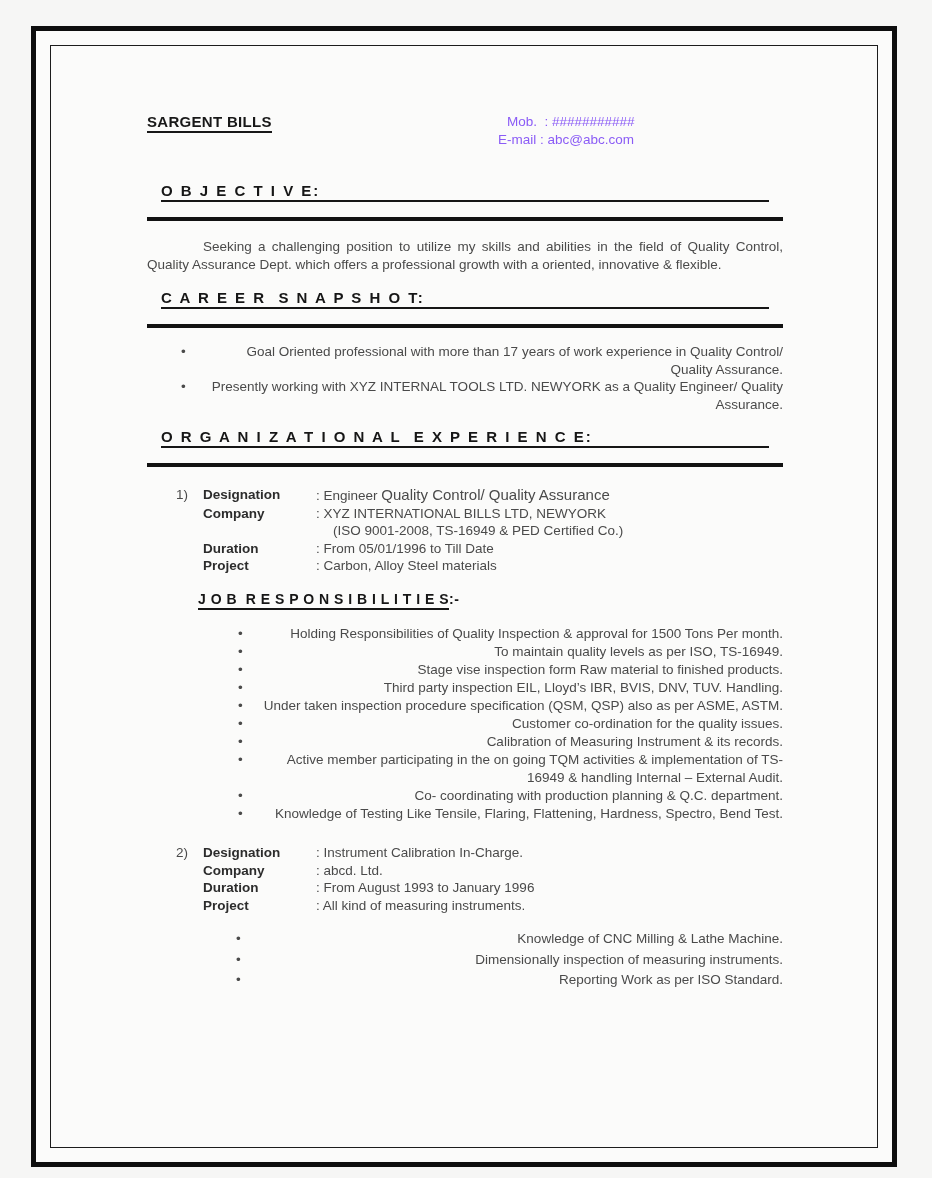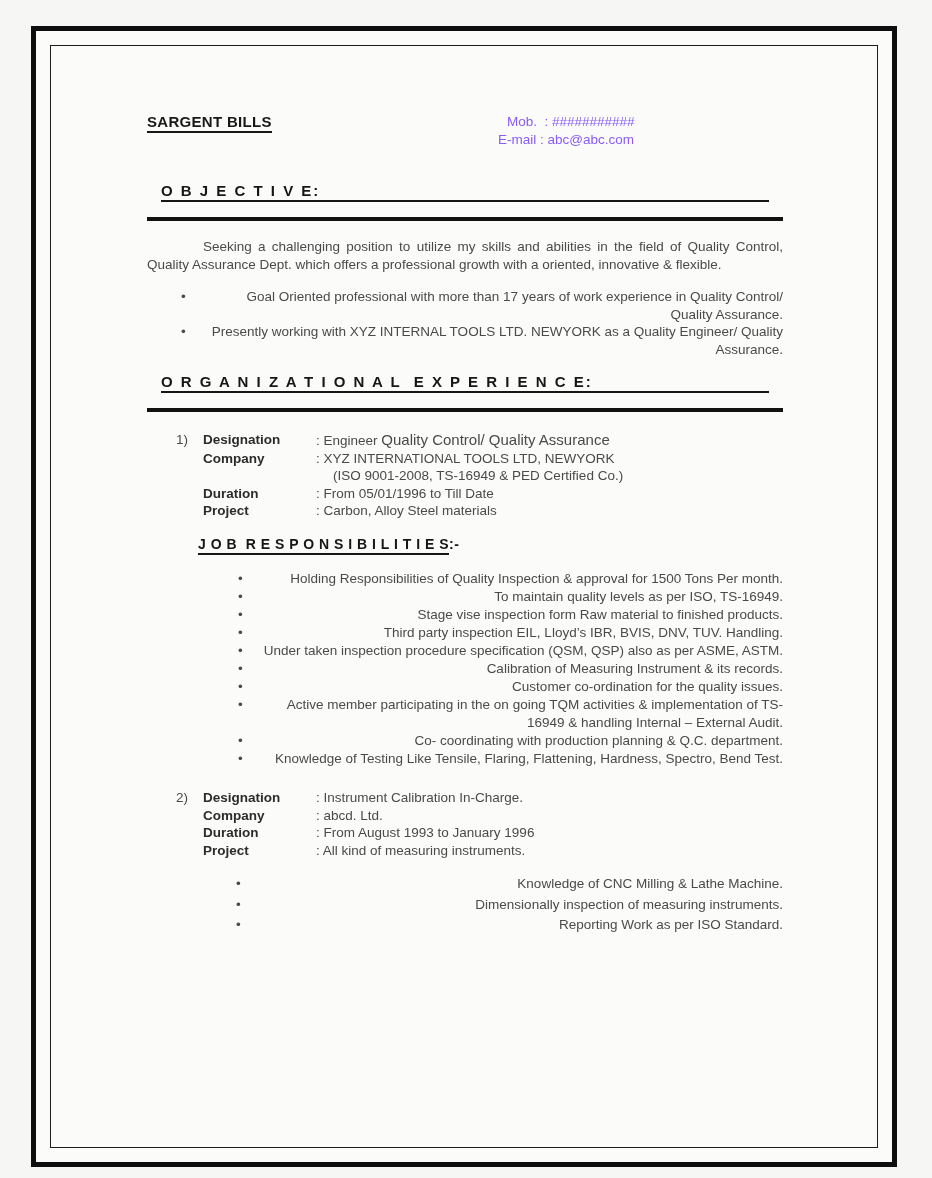--- a/index.html
+++ b/index.html
@@ -121,53 +121,56 @@
           <div class="line mob">Mob.  : ###########</div>
           <div class="line">E-mail : abc@abc.com</div>
         </div>
       </div>
 
       <div class="sec-head mt-obj">
         <h2>O B J E C T I V E:</h2>
       </div>
       <p class="obj-para">Seeking a challenging position to utilize my skills and abilities in the field of Quality Control, Quality Assurance Dept. which offers a professional growth with a oriented, innovative &amp; flexible.</p>
 
+      <div class="sec-head mt-car">
+        <h2>C A R E E R  S N A P S H O T:</h2>
+      </div>
       <ul class="blist">
         <li>Goal Oriented professional with more than 17 years of work experience in Quality Control/ Quality Assurance.</li>
         <li>Presently working with XYZ INTERNAL TOOLS LTD. NEWYORK as a Quality Engineer/ Quality Assurance.</li>
       </ul>
 
       <div class="sec-head mt-org">
         <h2>O R G A N I Z A T I O N A L  E X P E R I E N C E:</h2>
       </div>
 
       <div class="entry entry1">
         <div class="e-num">1)</div>
         <div class="e-label">Designation</div>
         <div class="e-val"><span>: Engineer </span><span class="e-val-big">Quality Control/ Quality Assurance</span></div>
         <div class="e-label">Company</div>
         <div class="e-val">
-          <span>: XYZ INTERNATIONAL TOOLS LTD, NEWYORK</span>
+          <span>: XYZ INTERNATIONAL BILLS LTD, NEWYORK</span>
           <div class="e-note">(ISO 9001-2008, TS-16949 &amp; PED Certified Co.)</div>
         </div>
         <div class="e-label">Duration</div>
         <div class="e-val">: From 05/01/1996 to Till Date</div>
         <div class="e-label">Project</div>
         <div class="e-val">: Carbon, Alloy Steel materials</div>
       </div>
 
       <div class="job-head"><span class="u">J O B  R E S P O N S I B I L I T I E S</span><span>:-</span></div>
       <ul class="blist jlist">
         <li>Holding Responsibilities of Quality Inspection &amp; approval for 1500 Tons Per month.</li>
         <li>To maintain quality levels as per ISO, TS-16949.</li>
         <li>Stage vise inspection form Raw material to finished products.</li>
         <li>Third party inspection EIL, Lloyd’s IBR, BVIS, DNV, TUV. Handling.</li>
         <li>Under taken inspection procedure specification (QSM, QSP) also as per ASME, ASTM.</li>
+        <li>Customer co-ordination for the quality issues.</li>
         <li>Calibration of Measuring Instrument &amp; its records.</li>
-        <li>Customer co-ordination for the quality issues.</li>
         <li>Active member participating in the on going TQM activities &amp; implementation of TS-16949 &amp; handling Internal – External Audit.</li>
         <li>Co- coordinating with production planning &amp; Q.C. department.</li>
         <li>Knowledge of Testing Like Tensile, Flaring, Flattening, Hardness, Spectro, Bend Test.</li>
       </ul>
 
       <div class="entry entry2">
         <div class="e-num">2)</div>
         <div class="e-label">Designation</div>
         <div class="e-val">: Instrument Calibration In-Charge.</div>
         <div class="e-label">Company</div>

